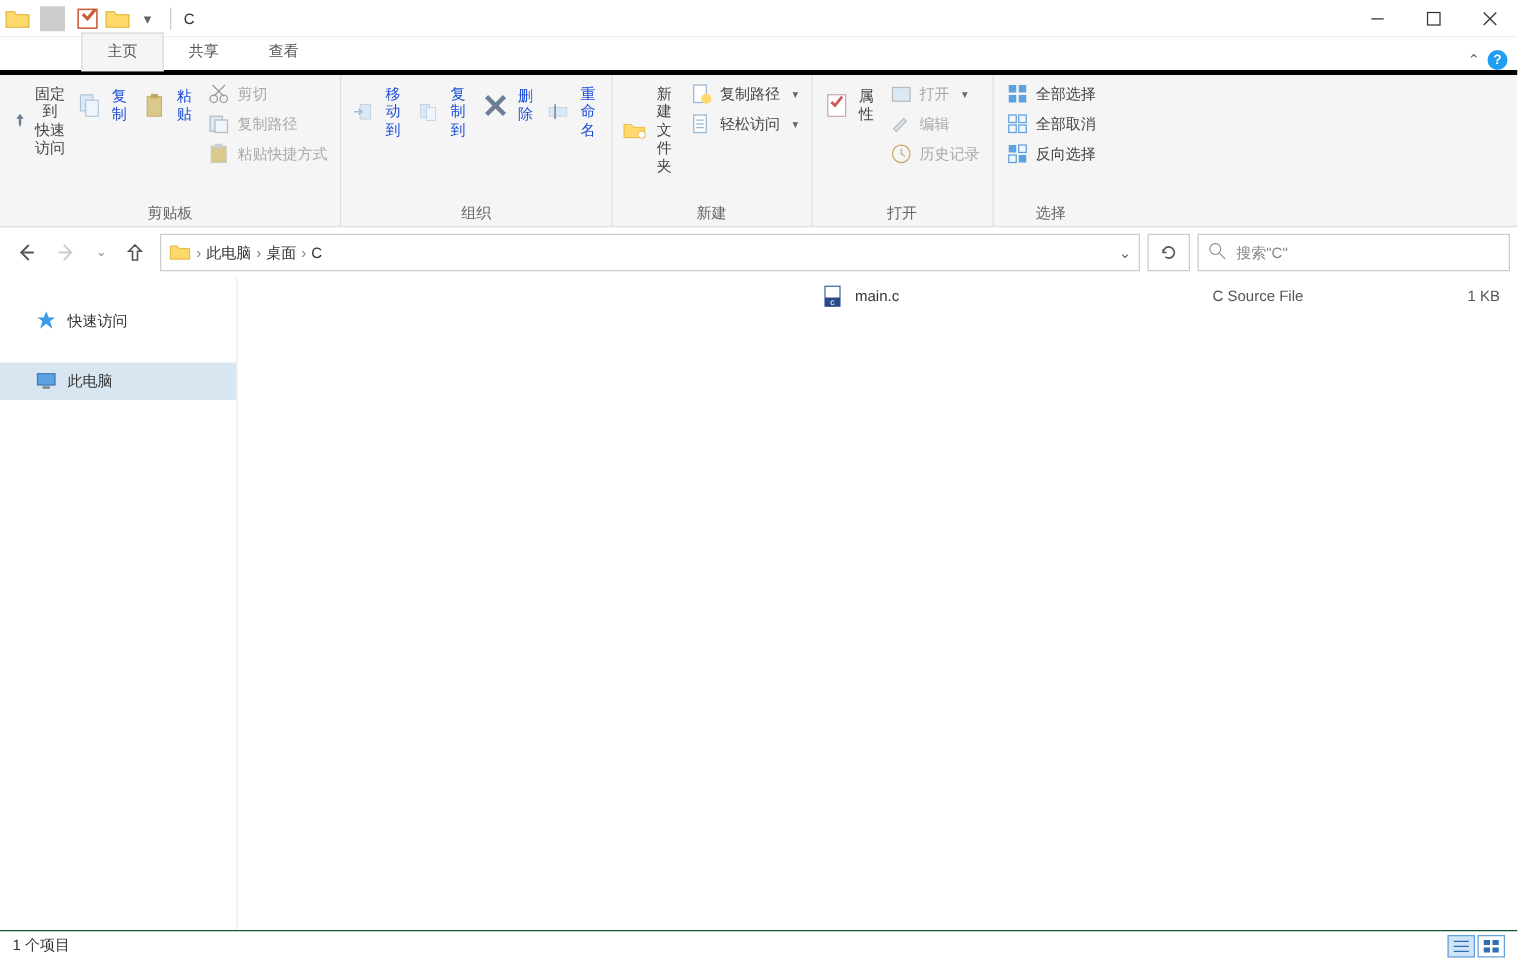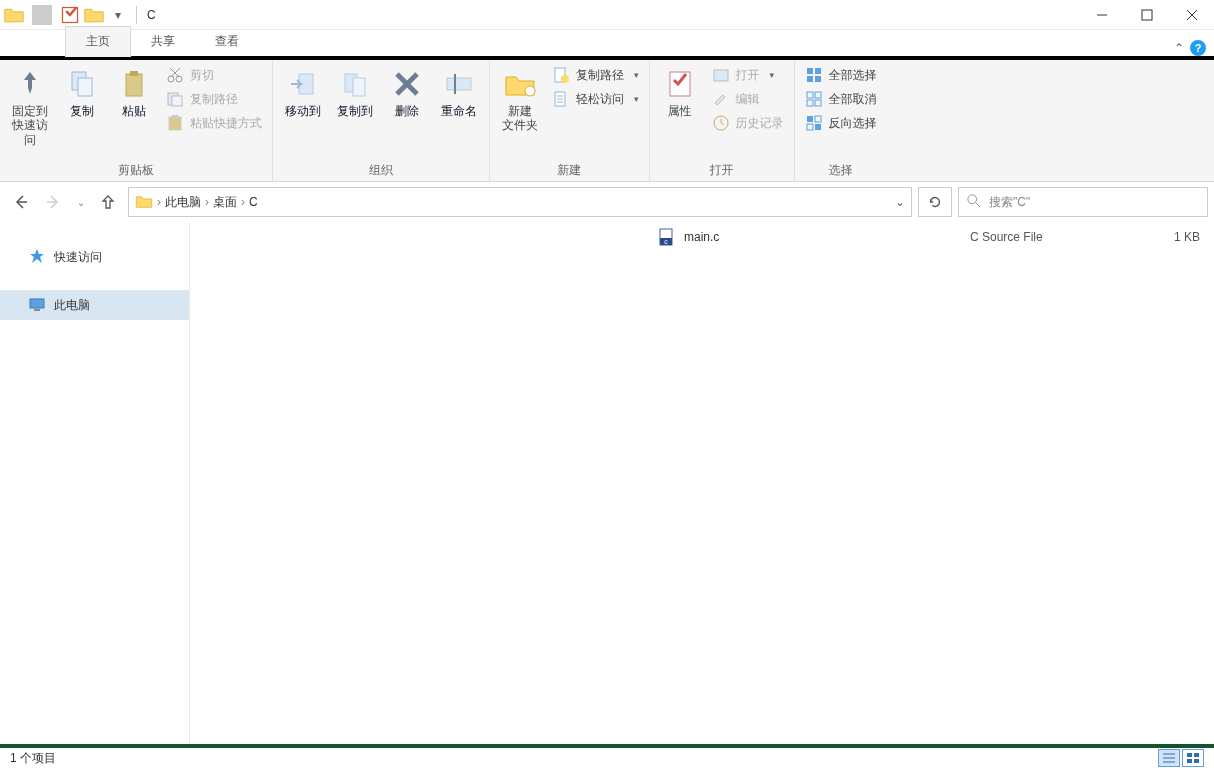--- a/index.html
+++ b/index.html
@@ -90,25 +90,25 @@
     align-items: flex-start;
     gap: 4px;
   }
   .ribbon-group-label {
     text-align: center;
     color: #666;
     font-size: 12px;
     padding-top: 2px;
   }
   .big-btn {
-    display: flex; flex-direction: column; align-items: center; justify-content: flex-start;
+    display: flex; align-items: center; justify-content: flex-start;
     width: 48px; padding: 4px 2px; gap: 4px;
     color: #444;
   }
-  .big-btn.disabled { color: #0f172a; }
+  .big-btn.disabled { color: #1d4ed8; }
   .big-btn .ico { width: 32px; height: 32px; display: flex; align-items: center; justify-content: center; }
   .big-btn .lbl { text-align: center; line-height: 1.2; white-space: pre-line; font-size: 12px; }
   .small-btn-col { display: flex; flex-direction: column; gap: 2px; }
   .small-btn {
     display: flex; align-items: center; gap: 6px; padding: 2px 4px;
     color: #444; white-space: nowrap;
   }
   .small-btn.disabled { color: #aaa; }
   .small-btn .ico { width: 18px; height: 18px; display: flex; align-items: center; justify-content: center; }
   .drop-caret { font-size: 9px; color: #666; margin-left: 4px; }
@@ -187,21 +187,21 @@
     align-items: center;
     justify-content: flex-end;
   }
   .file-row .name-cell { width: 320px; display: flex; align-items: center; gap: 8px; padding-left: 8px;}
   .file-row .type-cell { width: 150px; color: #555; }
   .file-row .size-cell { width: 80px; color: #555; text-align: right; }
   .cfile-icon { width: 18px; height: 18px; display: flex; align-items: center; justify-content: center; }
   
   .statusbar {
     height: 24px;
-    border-top: 4px solid #14532d;
+    border-top: 1px solid #14532d;
     display: flex; align-items: center;
     padding: 0 10px;
     font-size: 12px;
     color: #333;
   }
   .statusbar .view-toggles { margin-left: auto; display: flex; gap: 2px; }
   .view-toggle {
     width: 22px; height: 18px; border: 1px solid #669edc;
     display: flex; align-items: center; justify-content: center;
   }

